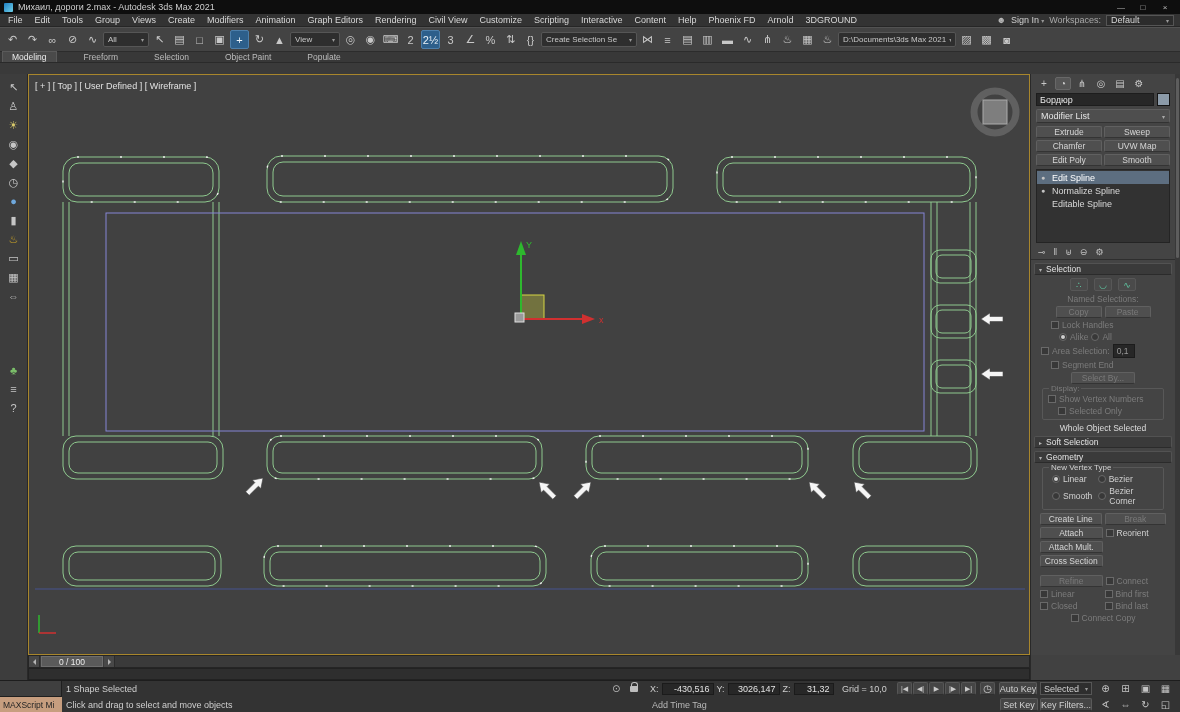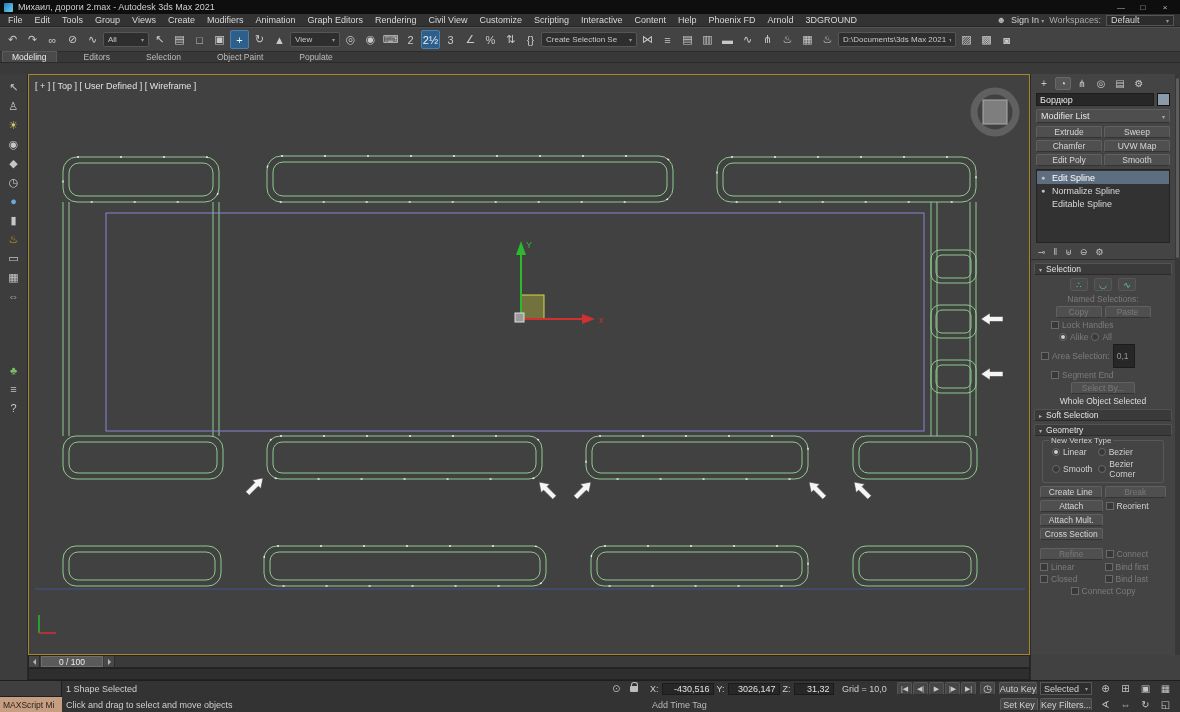--- a/index.html
+++ b/index.html
@@ -81,21 +81,21 @@
   .row{display:flex;align-items:center;gap:3px;margin:2px 7px;font-size:8.5px}
   .row.center{justify-content:center}
   .gray{color:#7c7c7c}
   .white{color:#dedede}
   .indent10{margin-left:17px}.indent18{margin-left:25px}
   .w46{width:46px}.w64{width:64px}
   .cb{width:8px;height:8px;border:1px solid #696969;background:#383838;display:inline-block;flex:0 0 auto}
   .rb{width:8px;height:8px;border:1px solid #696969;border-radius:50%;background:#383838;display:inline-block;flex:0 0 auto}
   .rb.sel{position:relative}
   .rb.sel::after{content:"";position:absolute;left:1px;top:1px;width:4px;height:4px;border-radius:50%;background:#cfcfcf}
-  .val{background:#272727;border:1px solid #1c1c1c;padding:0 3px;color:#9a9a9a;height:24px;display:inline-flex;align-items:center;min-width:22px}
+  .val{background:#272727;border:1px solid #1c1c1c;padding:0 3px;color:#9a9a9a;height:14px;display:inline-flex;align-items:center;min-width:22px}
   .subobj-row{display:flex;justify-content:center;gap:6px;padding:3px 0 1px 0}
   .subobj-icon{width:18px;height:13px;border:1px solid #575757;background:#4a4a4a;color:#5fc9a3;display:flex;align-items:center;justify-content:center;font-size:9px;border-radius:2px}
   .groupbox{border:1px solid #585858;border-radius:2px;margin:4px 8px 3px 8px;padding:3px 3px 2px 3px;position:relative}
   .gb-title{position:absolute;top:-5px;left:6px;background:#444;padding:0 2px;font-size:8px}
   .cp-label{margin:2px 7px;font-size:8.5px}
   .cp-label.center{text-align:center}
   .g-row{display:flex;gap:3px;margin:2px 6px;align-items:center}
   .g-col{flex:1;display:flex;align-items:center;gap:3px;font-size:8.5px}
   .cp-btn.block{flex:1}
 
@@ -277,21 +277,21 @@
         <span class="glyph">▩</span>
       </div>
       <div class="tb-item icon">
         <span class="glyph">◙</span>
       </div>
     </div>
 
   <div class="ribbon-tabs">
 
   <span class="ribbon-tab active">Modeling</span>
-      <span class="ribbon-tab">Editors</span>
+      <span class="ribbon-tab">Freeform</span>
       <span class="ribbon-tab">Selection</span>
       <span class="ribbon-tab">Object Paint</span>
       <span class="ribbon-tab">Populate</span>
     </div>
 
   <div class="left-toolbar">
     <span style="display:contents"><span class="lt-icon">↖</span><span class="lt-icon">♙</span><span class="lt-icon" style="color: rgb(216, 201, 106);">☀</span><span class="lt-icon">◉</span><span class="lt-icon">◆</span><span class="lt-icon">◷</span><span class="lt-icon" style="color: rgb(111, 168, 220);">●</span><span class="lt-icon">▮</span><span class="lt-icon" style="color: rgb(201, 162, 39);">♨</span><span class="lt-icon">▭</span><span class="lt-icon">▦</span><span class="lt-icon">⇔</span></span>
     <span class="lt-gap"></span>
     <span style="display:contents"><span class="lt-icon" style="color: rgb(123, 191, 106);">♣</span><span class="lt-icon">≡</span><span class="lt-icon">?</span></span>
   </div>
@@ -479,20 +479,31 @@
         <span>Area Selection:</span>
         <span class="val">0,1</span>
       </div>
       <div class="row gray indent10">
           <span class="cb"></span>
           <span>Segment End</span>
         </div>
       <div class="row center">
           <div class="cp-btn w64 disabled">Select By...</div>
         </div>
+      <div class="groupbox">
+        <span class="gb-title gray">Display:</span>
+        <div class="row gray" style="margin:2px 2px">
+            <span class="cb"></span>
+            <span>Show Vertex Numbers</span>
+          </div>
+        <div class="row gray" style="margin:2px 2px 1px 12px">
+            <span class="cb"></span>
+            <span>Selected Only</span>
+          </div>
+      </div>
       <div class="cp-label center white">Whole Object Selected</div>
     </div>
 
     <div class="rollout">
       <div class="rollout-header closed">
         <span>Soft Selection</span>
       </div>
     </div>
 
     <div class="rollout">

